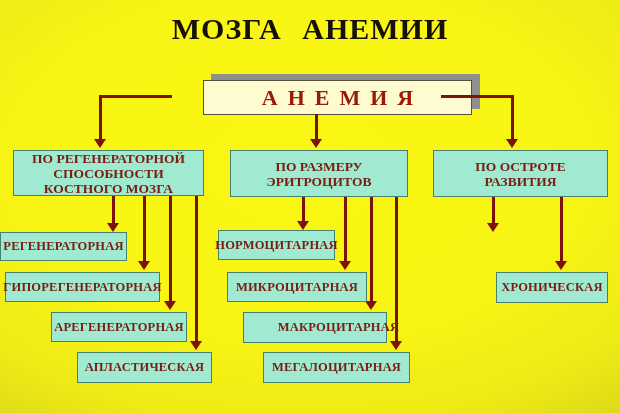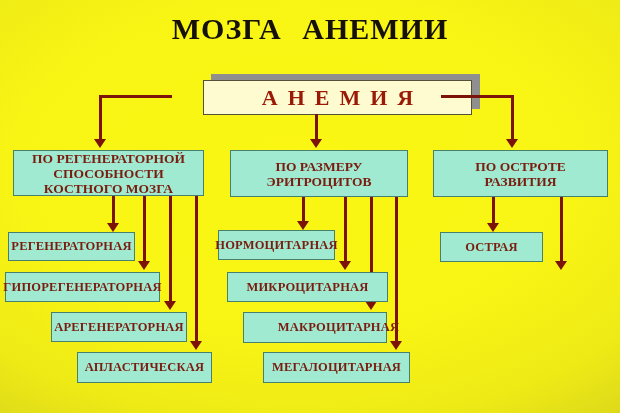--- a/index.html
+++ b/index.html
@@ -28,27 +28,27 @@
     text-align:center; color:#7b1c10; font-weight:bold;
   }
   .hdr  { font-size:13.5px; line-height:15px; }
   .hdr span { white-space:pre-line; }
   .item { font-size:12.5px; letter-spacing:.2px; }
   
   .h0 { left:13px;  top:150px; width:191px; height:46px; }
   .h1 { left:230px; top:150px; width:178px; height:47px; }
   .h2 { left:433px; top:150px; width:175px; height:47px; }
   
-  .b0i0 { left:8px;  top:232px; width:127px; height:29px; }
+  .b0i0 { left:0;  top:232px; width:127px; height:29px; }
   .b0i1 { left:5px;  top:272px; width:155px; height:30px; }
   .b0i2 { left:51px; top:312px; width:136px; height:30px; }
   .b0i3 { left:77px; top:352px; width:135px; height:31px; }
   
   .b1i0 { left:218px; top:230px; width:117px; height:30px; }
-  .b1i1 { left:227px; top:272px; width:161px; height:30px; }
+  .b1i1 { left:227px; top:272px; width:140px; height:30px; }
   .b1i2 { left:243px; top:312px; width:144px; height:31px;padding-left:47px; }
   .b1i3 { left:263px; top:352px; width:147px; height:31px; }
   
   .b2i0 { left:440px; top:232px; width:103px; height:30px; }
   .b2i1 { left:496px; top:272px; width:112px; height:31px; }
   
   .line { position:absolute; background:#7b1309; }
   .head { position:absolute; width:0; height:0;
           border-left:6.5px solid transparent; border-right:6.5px solid transparent;
           border-top:9px solid #7b1309; }
@@ -131,17 +131,17 @@
   <div class="box item b1i1">
     <span>МИКРОЦИТАРНАЯ</span>
   </div>
   <div class="box item b1i2">
     <span>МАКРОЦИТАРНАЯ</span>
   </div>
   <div class="box item b1i3">
     <span>МЕГАЛОЦИТАРНАЯ</span>
   </div>
 
-  <div class="box item b2i0">
-    <span>ОСТРАЯ</span>
+  <div class="box item b2i1">
+    <span>ХРОНИЧЕСКАЯ</span>
   </div>
 
 </div>
 
 </body></html>

